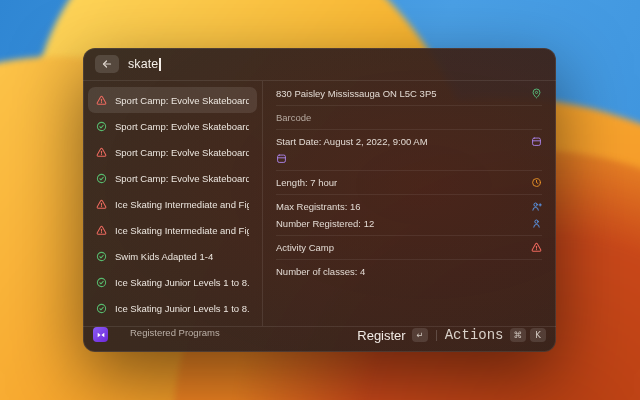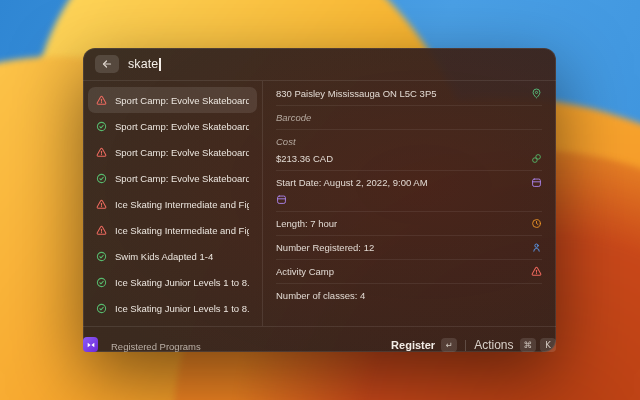--- a/index.html
+++ b/index.html
@@ -56,34 +56,34 @@
   .list-item.selected{background:rgba(255,255,255,0.10);}
   .li-icon{width:11px;height:11px;flex:0 0 11px;display:flex;}
   .li-icon svg{width:11px;height:11px;}
   .li-label{font-size:9.5px;color:#ece6df;white-space:nowrap;overflow:hidden;text-overflow:clip;}
   
   .detail-panel{flex:1;min-width:0;padding:1px 14px 0 13px;display:flex;flex-direction:column;}
   .detail-group{padding:3px 0;border-bottom:1px solid rgba(255,255,255,0.07);}
   .detail-group:last-child{border-bottom:none;text-align:right;}
   .detail-row{height:17px;display:flex;align-items:center;justify-content:space-between;gap:8px;}
   .dr-label{font-size:9.5px;color:#e2dad3;white-space:nowrap;overflow:hidden;}
-  .dr-label.muted{color:#b5a99f;font-style:italic;}
+  .dr-label.muted{color:#b5a99f;}
   .dr-icon{width:11px;height:11px;flex:0 0 11px;display:flex;}
   .dr-icon svg{width:11px;height:11px;}
   
-  .footer{height:25px;flex:0 0 25px;display:flex;align-items:flex-end;gap:13px;
-    padding:0 0;border-top:1px solid rgba(255,255,255,0.09);}
+  .footer{height:25px;flex:0 0 25px;display:flex;align-items:flex-start;gap:22px;
+    padding:0 10px;border-top:1px solid rgba(255,255,255,0.09);}
   .app-icon{width:15px;height:15px;border-radius:4px;flex:0 0 15px;
     background:linear-gradient(135deg,#8b5cf6,#6d28d9);
     display:flex;align-items:center;justify-content:center;}
   .app-icon svg{width:10px;height:10px;}
   .app-name{font-size:9.5px;color:#bbb0a7;}
   .footer-right{margin-left:auto;display:flex;align-items:center;gap:6px;}
-  .primary-action{font-size:11px;font-weight:700;color:#f2ece6;}
-  .secondary-action{font-size:12px;color:#d9d1c9;}
+  .primary-action{font-size:13px;font-weight:400;color:#f2ece6;}
+  .secondary-action{font-size:14px;color:#d9d1c9;font-family:Liberation Mono, monospace;}
   .key-badge{min-width:8px;height:14px;padding:0 4px;border-radius:4px;
     background:rgba(255,255,255,0.12);color:#d2c9c1;font-size:8.5px;
     display:flex;align-items:center;justify-content:center;font-family:"DejaVu Sans",sans-serif;}
   .footer-divider{width:1px;height:11px;background:rgba(255,255,255,0.18);margin:0 2px;}
 </style>
 </head>
 <body>
 
 <div class="wallpaper">
   <div class="dune dune-a"></div>
@@ -209,34 +209,20 @@
             </span>
           </div>
         </div>
         <div class="detail-group">
           <div class="detail-row">
             <span class="dr-label muted">Barcode</span>
           </div>
         </div>
         <div class="detail-group">
           <div class="detail-row">
-            <span class="dr-label muted">Cost</span>
-          </div>
-          <div class="detail-row">
-            <span class="dr-label">$213.36 CAD</span>
-            <span class="dr-icon" style="color: rgb(84, 183, 104);">
-              <svg viewBox="0 0 24 24" fill="none" stroke="currentColor" stroke-width="2">
-                <circle cx="15.5" cy="8.5" r="5"></circle>
-                <circle cx="8.5" cy="15.5" r="5"></circle>
-              </svg>
-            </span>
-          </div>
-        </div>
-        <div class="detail-group">
-          <div class="detail-row">
             <span class="dr-label">Start Date: August 2, 2022, 9:00 AM</span>
             <span class="dr-icon" style="color: rgb(173, 132, 236);">
               <svg viewBox="0 0 24 24" fill="none" stroke="currentColor" stroke-width="2" stroke-linecap="round">
                 <rect x="3.5" y="4.5" width="17" height="16" rx="3.5"></rect>
                 <path d="M3.5 10.5h17"></path>
               </svg>
             </span>
           </div>
           <div class="detail-row">
             <span class="dr-icon" style="color: rgb(173, 132, 236);">
@@ -252,20 +238,30 @@
             <span class="dr-label">Length: 7 hour</span>
             <span class="dr-icon" style="color: rgb(235, 148, 38);">
               <svg viewBox="0 0 24 24" fill="none" stroke="currentColor" stroke-width="2" stroke-linecap="round">
                 <circle cx="12" cy="12" r="8.5"></circle>
                 <path d="M12 7.5V12l3.2 2.2"></path>
               </svg>
             </span>
           </div>
         </div>
         <div class="detail-group">
+          <div class="detail-row">
+            <span class="dr-label">Max Registrants: 16</span>
+            <span class="dr-icon" style="color: rgb(91, 155, 241);">
+              <svg viewBox="0 0 24 24" fill="none" stroke="currentColor" stroke-width="2" stroke-linecap="round">
+                <circle cx="10" cy="8" r="3.6"></circle>
+                <path d="M4 20a6 6 0 0 1 12 0"></path>
+                <path d="M17.5 8.5h5M20 6v5"></path>
+              </svg>
+            </span>
+          </div>
           <div class="detail-row">
             <span class="dr-label">Number Registered: 12</span>
             <span class="dr-icon" style="color: rgb(91, 155, 241);">
               <svg viewBox="0 0 24 24" fill="none" stroke="currentColor" stroke-width="2" stroke-linecap="round">
                 <circle cx="12" cy="8" r="3.6"></circle>
                 <path d="M6 20a6 6 0 0 1 12 0"></path>
               </svg>
             </span>
           </div>
         </div>

